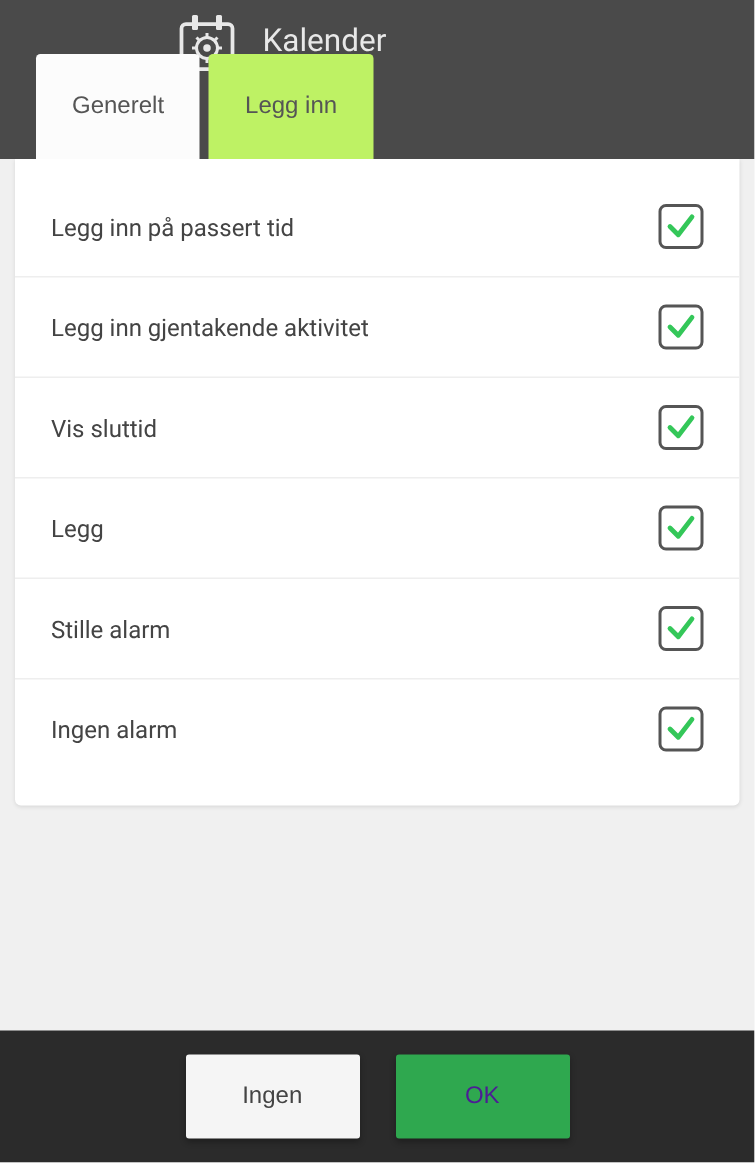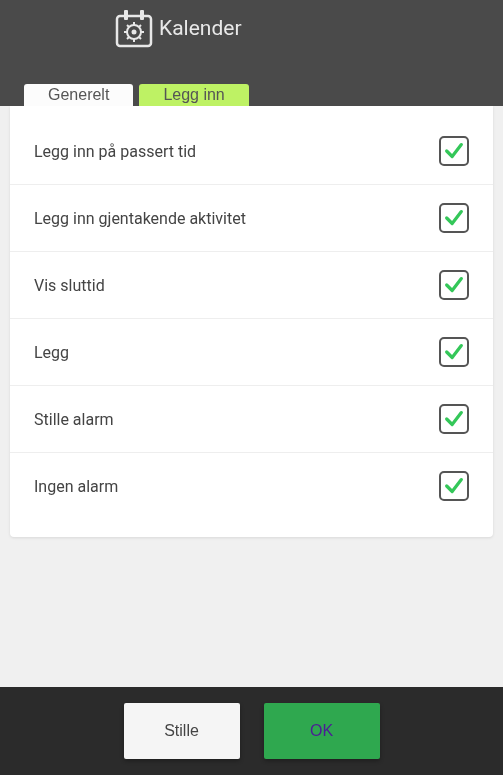--- a/index.html
+++ b/index.html
@@ -12,23 +12,22 @@
       position: relative;
     }
     .header {
       background: #4a4a4a;
       height: 106px;
       position: relative;
     }
     .header-top {
       display: flex;
       align-items: center;
-      padding: 8px 0 0 81px;
-      gap: 4px;
-      margin-left: 32px;
+      padding: 8px 0 0 117px;
+      gap: 16px;
     }
     .app-icon {
       width: 42px;
       height: 42px;
       flex-shrink: 0;
     }
     .title-block {
       display: flex;
       flex-direction: column;
       color: #e8e8e8;
@@ -45,21 +44,21 @@
       color: #d0d0d0;
     }
     .tabs {
       position: absolute;
       bottom: 0;
       left: 24px;
       display: flex;
       gap: 6px;
     }
     .tab {
-      padding: 2px 24px;
+      padding: 26px 24px;
       font-size: 16px;
       border: none;
       border-radius: 3px 3px 0 0;
       cursor: pointer;
       background: #888;
       color: #333;
     }
     .tab.active {
       background: #fcfcfc;
       color: #555;
@@ -211,15 +210,15 @@
     <span class="row-label">Ingen alarm</span>
     <span class="checkbox">
       <svg viewBox="0 0 24 24">
           <path d="M4 12 L10 18 L20 5" fill="none" stroke="#34c759" stroke-width="3.5" stroke-linecap="round" stroke-linejoin="round"></path>
         </svg>
     </span>
   </div>
 </div>
 
 <div class="footer">
-  <button class="btn btn-cancel">Stille</button>
+  <button class="btn btn-cancel">Ingen</button>
   <button class="btn btn-ok">OK</button>
 </div>
 
 </body></html>

